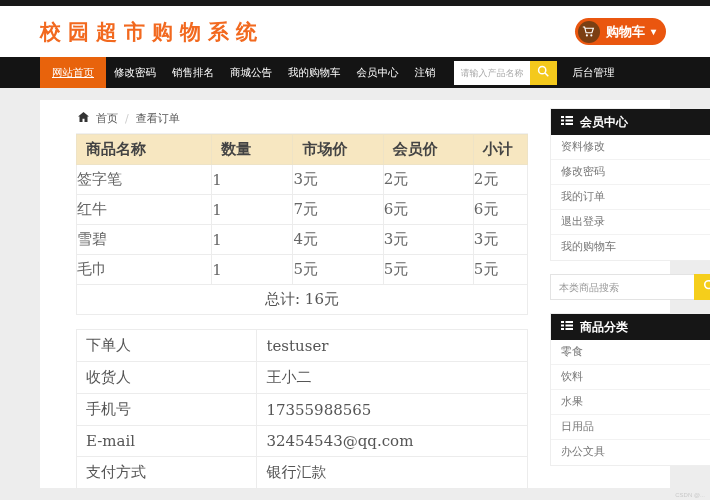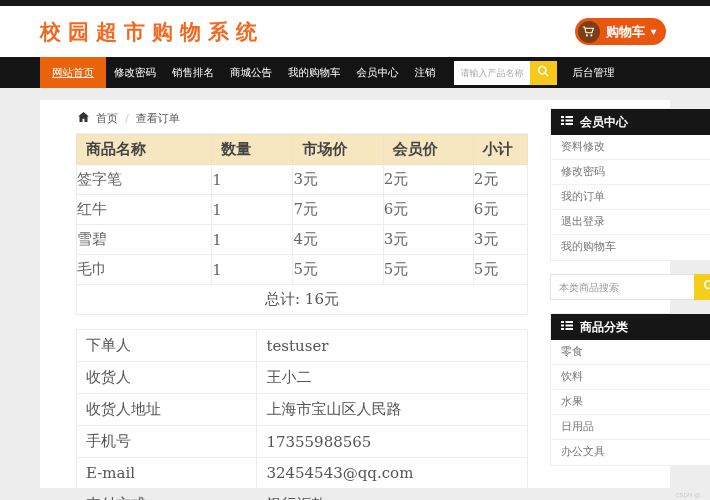--- a/index.html
+++ b/index.html
@@ -175,24 +175,20 @@
         <tbody>
             <tr>
           <td class="lbl">下单人</td>
           <td>testuser</td>
         </tr>
         <tr>
           <td class="lbl">收货人</td>
           <td>王小二</td>
         </tr>
         <tr>
-          <td class="lbl">收货人地址</td>
-          <td>上海市宝山区人民路</td>
-        </tr>
-        <tr>
           <td class="lbl">手机号</td>
           <td>17355988565</td>
         </tr>
         <tr>
           <td class="lbl">E-mail</td>
           <td>32454543@qq.com</td>
         </tr>
         <tr>
           <td class="lbl">支付方式</td>
           <td>银行汇款</td>

